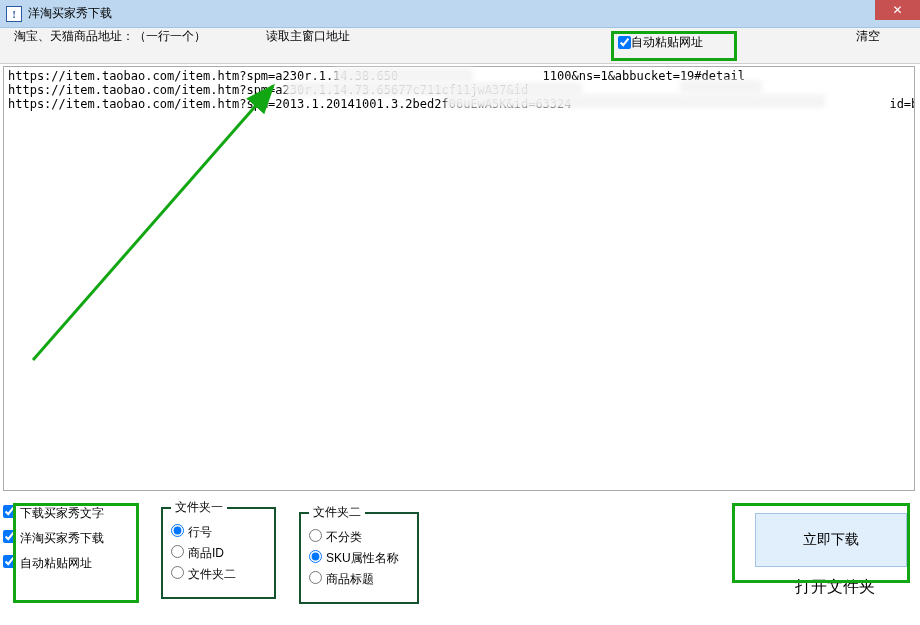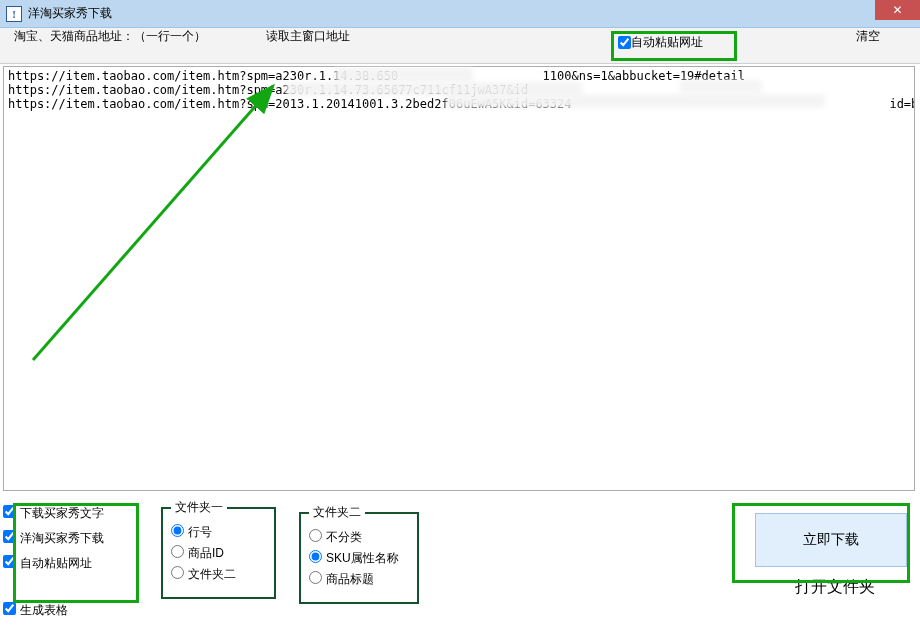--- a/index.html
+++ b/index.html
@@ -256,26 +256,20 @@
     <label class="rad-row">
       <input type="radio" name="f2" checked="" style="">
       <span>SKU属性名称</span>
     </label>
     <label class="rad-row">
       <input type="radio" name="f2" style="">
       <span>商品标题</span>
     </label>
   </fieldset>
 
-  <div class="grp-gen">
-    <label class="chk-row">
-      <input type="checkbox" checked="" style="">
-      <span>生成表格</span>
-    </label>
-  </div>
 
   <button class="download-btn">立即下载</button>
   <span class="open-folder-btn">打开文件夹</span>
 </div>
 
 <div class="annot-box1"></div>
 <div class="annot-box-left"></div>
 <div class="annot-box-right"></div>
 <svg class="annot-arrow" width="260" height="290">
   <defs>

